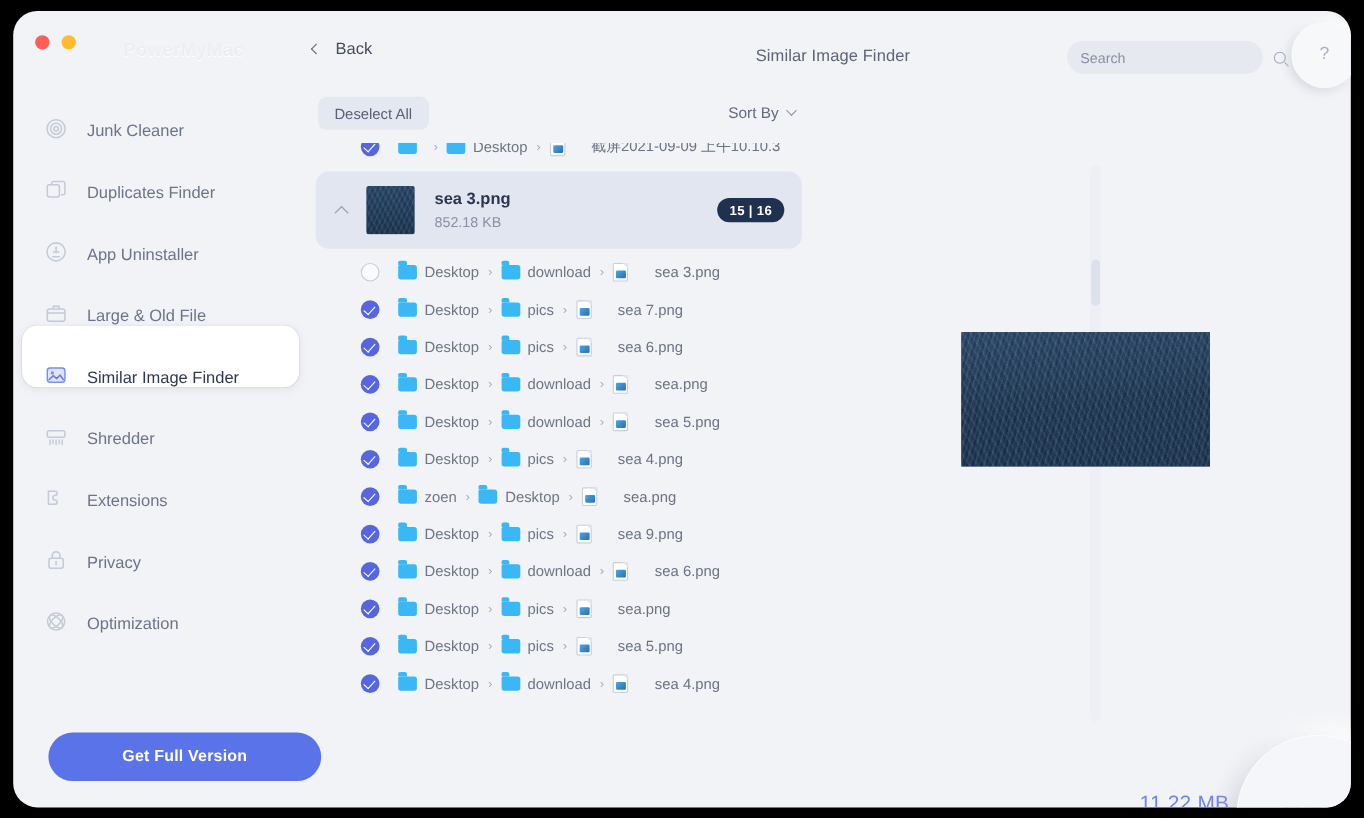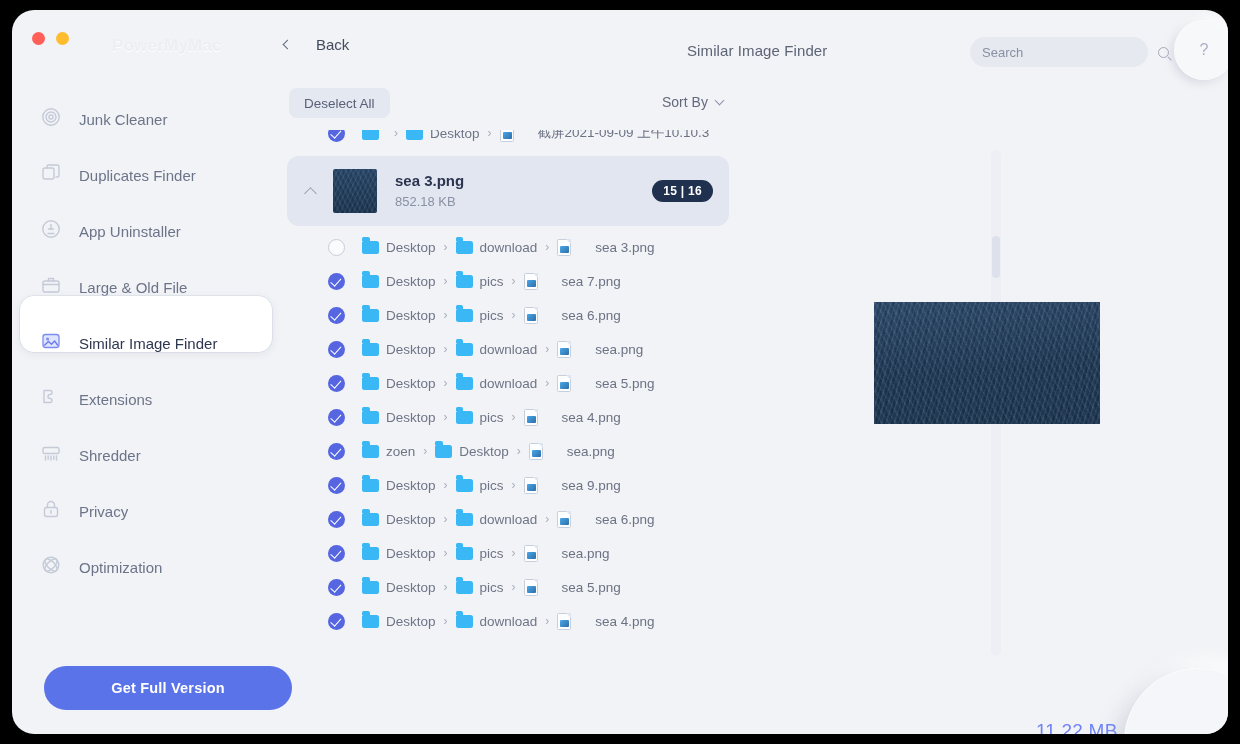--- a/index.html
+++ b/index.html
@@ -53,21 +53,21 @@
     text-shadow: 0 1px 0 rgba(255,255,255,0.9);
     user-select: none;
   }
 
   #back-button {
     position: absolute;
     left: 272px;
     top: 26px;
     display: flex;
     align-items: center;
-    gap: 25px;
+    gap: 14px;
     font-size: 15px;
     color: #444b5e;
     cursor: pointer;
   }
   #back-button .chev-left {
     display: inline-block;
     width: 7px; height: 7px;
     border-left: 1.6px solid #626a7d;
     border-bottom: 1.6px solid #626a7d;
     transform: rotate(45deg);
@@ -550,33 +550,33 @@
               <rect x="3" y="4.5" width="16" height="13" rx="2.5" fill="#dfe4ff" stroke="#7d8cf0" stroke-width="1.3"></rect>
               <circle cx="7.6" cy="9" r="1.5" fill="#7d8cf0"></circle>
               <path d="M4.2 15.5l4.3-4 3 2.7 3.1-3.3 3.2 4.6" stroke="#6b7bee" fill="none" stroke-width="1.4" stroke-linejoin="round"></path>
             </svg>
           </span>
           <span class="nav-label">Similar Image Finder</span>
         </div>
         <div class="nav-item">
           <span class="nav-icon">
             <svg width="22" height="22" viewBox="0 0 22 22">
-              <path d="M4 4.5h6a2 2 0 0 1 0 4h0a2 2 0 0 0 0 4h0a2 2 0 0 1 0 4H4z" stroke="currentColor" fill="none" stroke-width="1.4" stroke-linecap="round" stroke-linejoin="round"></path>
-            </svg>
-          </span>
-          <span class="nav-label">Extensions</span>
-        </div>
-        <div class="nav-item">
-          <span class="nav-icon">
-            <svg width="22" height="22" viewBox="0 0 22 22">
               <rect x="3" y="5.5" width="16" height="6" rx="1.6" stroke="currentColor" fill="none" stroke-width="1.4" stroke-linecap="round" stroke-linejoin="round"></rect>
               <path d="M5.5 14v4M8.2 14v3.2M11 14v4M13.8 14v3.2M16.5 14v4" stroke="currentColor" fill="none" stroke-width="1.4" stroke-linecap="round" stroke-linejoin="round"></path>
             </svg>
           </span>
           <span class="nav-label">Shredder</span>
+        </div>
+        <div class="nav-item">
+          <span class="nav-icon">
+            <svg width="22" height="22" viewBox="0 0 22 22">
+              <path d="M4 4.5h6a2 2 0 0 1 0 4h0a2 2 0 0 0 0 4h0a2 2 0 0 1 0 4H4z" stroke="currentColor" fill="none" stroke-width="1.4" stroke-linecap="round" stroke-linejoin="round"></path>
+            </svg>
+          </span>
+          <span class="nav-label">Extensions</span>
         </div>
         <div class="nav-item">
           <span class="nav-icon">
             <svg width="22" height="22" viewBox="0 0 22 22">
               <rect x="4.5" y="9.5" width="13" height="9" rx="2" stroke="currentColor" fill="none" stroke-width="1.4" stroke-linecap="round" stroke-linejoin="round"></rect>
               <path d="M7.5 9.5V7a3.5 3.5 0 0 1 7 0v2.5" stroke="currentColor" fill="none" stroke-width="1.4" stroke-linecap="round" stroke-linejoin="round"></path>
               <path d="M11 12.5v3" stroke="currentColor" fill="none" stroke-width="1.4" stroke-linecap="round" stroke-linejoin="round"></path>
             </svg>
           </span>
           <span class="nav-label">Privacy</span>

